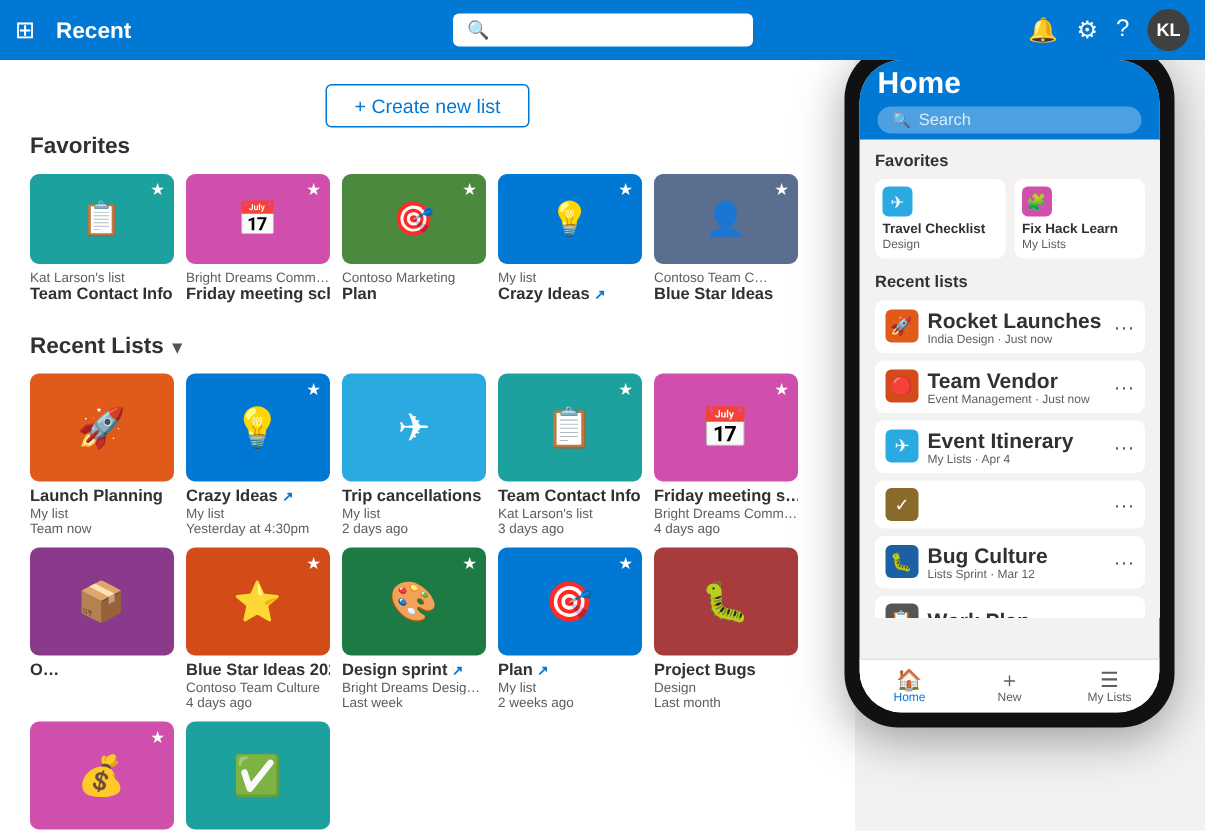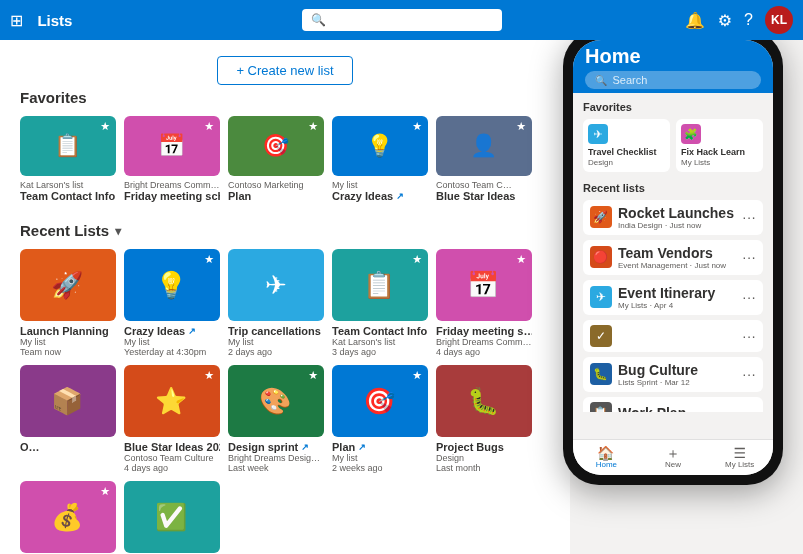--- a/index.html
+++ b/index.html
@@ -59,21 +59,21 @@
     .nav-right-icons {
       display: flex;
       align-items: center;
       gap: 12px;
       margin-left: auto;
     }
     .nav-icon { color: white; font-size: 16px; cursor: pointer; }
     .nav-avatar {
       width: 28px; height: 28px;
       border-radius: 50%;
-      background: #b91c1c;
+      background: #404040;
       display: flex; align-items: center; justify-content: center;
       color: white; font-size: 12px; font-weight: 600;
     }
 
     
     .main-content {
       background: white;
       width: 570px;
       height: 514px;
       overflow-y: auto;
@@ -365,21 +365,21 @@
       cursor: pointer;
     }
     .phone-tab.active { color: #0078d4; }
     .phone-tab-icon { font-size: 14px; line-height: 1; }
   </style>
 </head>
 <body>
 
 <div class="top-nav">
   <span class="nav-grid-icon">⊞</span>
-  <span class="nav-title">Lists</span>
+  <span class="nav-title">Recent</span>
   <div class="nav-search">
     <span class="nav-search-icon">🔍</span>
   </div>
   <div class="nav-right-icons">
     <span class="nav-icon">🔔</span>
     <span class="nav-icon">⚙</span>
     <span class="nav-icon">?</span>
     <div class="nav-avatar">KL</div>
   </div>
 </div>
@@ -582,21 +582,21 @@
     <div class="phone-list-icon" style="background:#e05a1a;">🚀</div>
     <div>
       <div class="phone-list-title">Rocket Launches</div>
       <div class="phone-list-sub">India Design · Just now</div>
     </div>
     <span class="phone-item-dots">···</span>
   </div>
             <div class="phone-recent-item">
     <div class="phone-list-icon" style="background:#d44b1a;">🔴</div>
     <div>
-      <div class="phone-list-title">Team Vendors</div>
+      <div class="phone-list-title">Team Vendor</div>
       <div class="phone-list-sub">Event Management · Just now</div>
     </div>
     <span class="phone-item-dots">···</span>
   </div>
             <div class="phone-recent-item">
     <div class="phone-list-icon" style="background:#2ba9e1;">✈</div>
     <div>
       <div class="phone-list-title">Event Itinerary</div>
       <div class="phone-list-sub">My Lists · Apr 4</div>
     </div>

